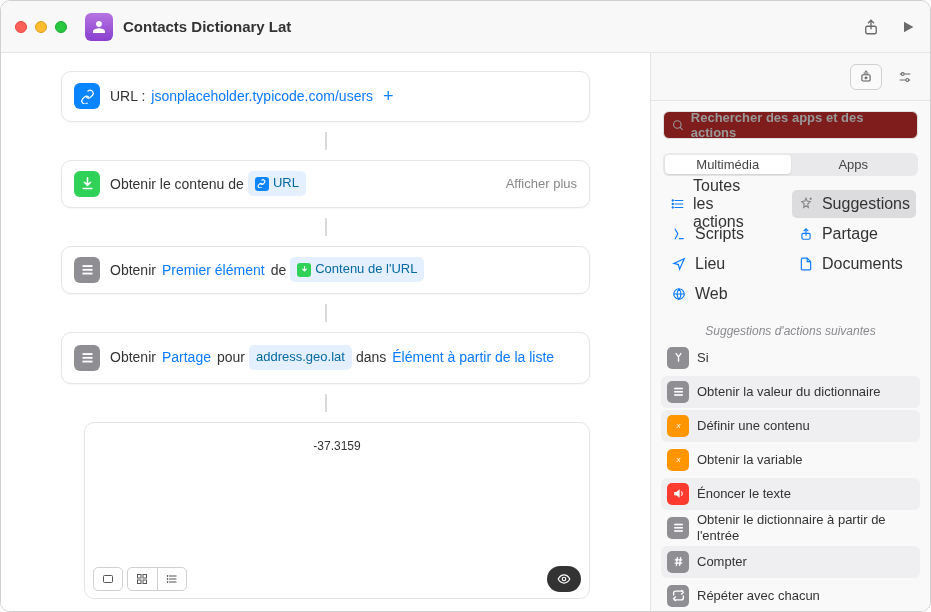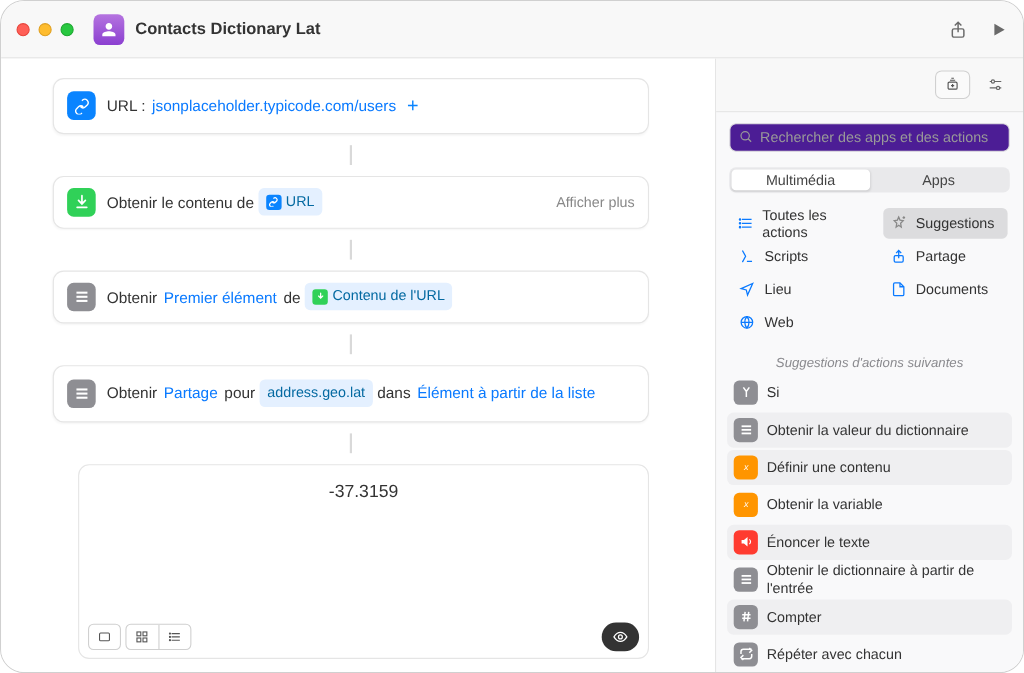--- a/index.html
+++ b/index.html
@@ -1,67 +1,67 @@
 <!DOCTYPE html>
 <html><head>
 <meta charset="utf-8">
 <style>
 * { box-sizing: border-box; margin: 0; padding: 0; font-family: -apple-system, BlinkMacSystemFont, "Segoe UI", Helvetica, sans-serif; }
 body { width: 931px; height: 612px; background: #fff; overflow: hidden; }
-.window { width: 931px; height: 612px; border: 1px solid #d0d0d0; border-radius: 22px; background: #fff; display: flex; flex-direction: column; overflow: hidden; position: relative; }
+.window { width: 931px; height: 612px; border: 1px solid #d0d0d0; border-radius: 10px; background: #fff; display: flex; flex-direction: column; overflow: hidden; position: relative; }
 
 .titlebar { height: 52px; display: flex; align-items: center; padding: 0 14px; border-bottom: 1px solid #e5e5e5; background: #f8f8f8; position: relative; }
 .traffic { display: flex; gap: 8px; margin-right: 18px; }
 .dot { width: 12px; height: 12px; border-radius: 50%; }
 .dot.red { background: #ff5f57; border: 0.5px solid #e8443b; }
 .dot.yellow { background: #febc2e; border: 0.5px solid #e0a020; }
 .dot.green { background: #28c840; border: 0.5px solid #1ca82f; }
 .app-icon { width: 28px; height: 28px; border-radius: 6px; background: linear-gradient(#b574e0,#8b3fd0); display: flex; align-items: center; justify-content: center; margin-right: 10px; }
 .app-icon svg { fill: #fff; }
 .title { font-size: 15px; font-weight: 600; color: #333; }
 .titlebar-right { position: absolute; right: 14px; top: 0; height: 52px; display: flex; align-items: center; gap: 20px; }
 .titlebar-right .ico { color: #6a6a6a; display: flex; }
 
 .body { flex: 1; display: flex; overflow: hidden; }
 
-.editor { flex: 1; background: #fff; padding: 18px 60px 12px 47px; display: flex; flex-direction: column; gap: 10px; overflow: hidden; }
+.editor { flex: 1; background: #fff; padding: 18px 60px 12px 60px; display: flex; flex-direction: column; gap: 10px; overflow: hidden; }
 .connector { width: 2px; height: 18px; background: #d9d9d9; margin: 0 auto; }
 .action { background: #fff; border: 1px solid #e5e5e5; border-radius: 10px; padding: 10px 12px; display: flex; align-items: center; gap: 10px; box-shadow: 0 1px 2px rgba(0,0,0,0.04); position: relative; min-height: 46px; }
 .action .act-icon { width: 26px; height: 26px; border-radius: 6px; display: flex; align-items: center; justify-content: center; flex-shrink: 0; }
 .act-icon.blue { background: #0a84ff; }
 .act-icon.green { background: #30d158; }
 .act-icon.gray { background: #8e8e93; }
 .action .content { display: flex; flex-wrap: wrap; align-items: center; gap: 4px; font-size: 14px; color: #333; line-height: 1.6; }
 .token { color: #0a7aff; padding: 0 2px; }
 .pill { background: #e4f0ff; color: #0369a1; border-radius: 5px; padding: 2px 7px; display: inline-flex; align-items: center; gap: 4px; font-size: 13px; }
 .pill .pill-ico { width: 14px; height: 14px; border-radius: 3px; display: inline-flex; align-items: center; justify-content: center; }
 .pill-ico.pblue { background: #0a84ff; }
 .pill-ico.pgreen { background: #30d158; }
 .extra { position: absolute; right: 12px; color: #888; font-size: 13px; }
 .plus { color: #0a84ff; font-size: 18px; margin-left: 4px; }
 
-.result { background: #fff; border: 1px solid #e5e5e5; border-radius: 10px; flex: 1; margin-top: 0; display: flex; align-items: flex-start; justify-content: center; padding-top: 16px; font-size: 16px; color: #333; position: relative; margin-left: 23px; }
+.result { background: #fff; border: 1px solid #e5e5e5; border-radius: 10px; flex: 1; margin-top: 0; display: flex; align-items: flex-start; justify-content: center; padding-top: 16px; font-size: 12px; color: #333; position: relative; margin-left: 23px; }
 .result-toolbar { position: absolute; bottom: 6px; left: 8px; right: 8px; display: flex; align-items: center; gap: 4px; }
 .rtb { width: 30px; height: 24px; border: 1px solid #d0d0d0; border-radius: 5px; display: flex; align-items: center; justify-content: center; color: #555; background: #fff; }
 .rtb.seggroup { display: flex; padding: 0; overflow: hidden; width: 60px; }
 .rtb.seggroup div { flex: 1; display: flex; align-items: center; justify-content: center; height: 100%; }
 .rtb.seggroup div:first-child { border-right: 1px solid #d0d0d0; }
 .rtb-spacer { flex: 1; }
 .eye { width: 34px; height: 26px; border-radius: 13px; background: #333; display: flex; align-items: center; justify-content: center; }
 
 .sidebar { width: 280px; border-left: 1px solid #e5e5e5; background: #f9f9fa; display: flex; flex-direction: column; }
 .sb-top { height: 52px; display: flex; align-items: center; justify-content: flex-end; gap: 14px; padding: 0 16px; border-bottom: 1px solid #e5e5e5; background: #f8f8f8; }
 .sb-top-btn { width: 32px; height: 26px; border: 1px solid #d0d0d0; border-radius: 6px; display: flex; align-items: center; justify-content: center; color: #555; background: #fafafa; }
 .sb-top-plain { color: #666; display: flex; }
-.search { margin: 10px 12px; height: 28px; border: 1px solid #e0e0e0; border-radius: 6px; background: #4c1d95; display: flex; align-items: center; padding: 0 8px; gap: 6px; color: #999; font-size: 13px; }
+.search { margin: 10px 12px; height: 28px; border: 1px solid #e0e0e0; border-radius: 6px; background: #7f1d1d; display: flex; align-items: center; padding: 0 8px; gap: 6px; color: #999; font-size: 13px; font-weight: bold; }
 .seg { margin: 4px 12px 10px; height: 24px; background: #e9e9eb; border-radius: 6px; display: flex; padding: 2px; font-size: 13px; }
 .seg div { flex: 1; display: flex; align-items: center; justify-content: center; border-radius: 4px; color: #444; }
 .seg div.active { background: #fff; box-shadow: 0 1px 2px rgba(0,0,0,0.1); }
 
-.cat-grid { display: grid; grid-template-columns: 1fr 1fr; gap: 2px 24px; padding: 4px 14px 10px; font-size: 13px; }
+.cat-grid { display: grid; grid-template-columns: 1fr 1fr; gap: 2px 24px; padding: 4px 14px 10px; font-size: 16px; }
 .cat { display: flex; align-items: center; gap: 8px; height: 28px; border-radius: 5px; padding: 0 6px; color: #333; }
 .cat.sel { background: #dcdcde; }
 .cat .ci { width: 16px; display: flex; justify-content: center; }
 
 .sugg-head { font-size: 12px; color: #8a8a8e; text-align: center; padding: 6px 0 4px; font-style: italic; }
 .sugg-list { display: flex; flex-direction: column; gap: 2px; padding: 0 10px 10px; overflow: hidden; }
 .sugg { display: flex; align-items: center; gap: 8px; min-height: 32px; border-radius: 6px; padding: 5px 6px; font-size: 13px; color: #333; }
 .sugg.alt { background: #efeff1; }
 .sugg .si { width: 22px; height: 22px; border-radius: 5px; display: flex; align-items: center; justify-content: center; flex-shrink: 0; }
 .si.sgray { background: #8e8e93; }

